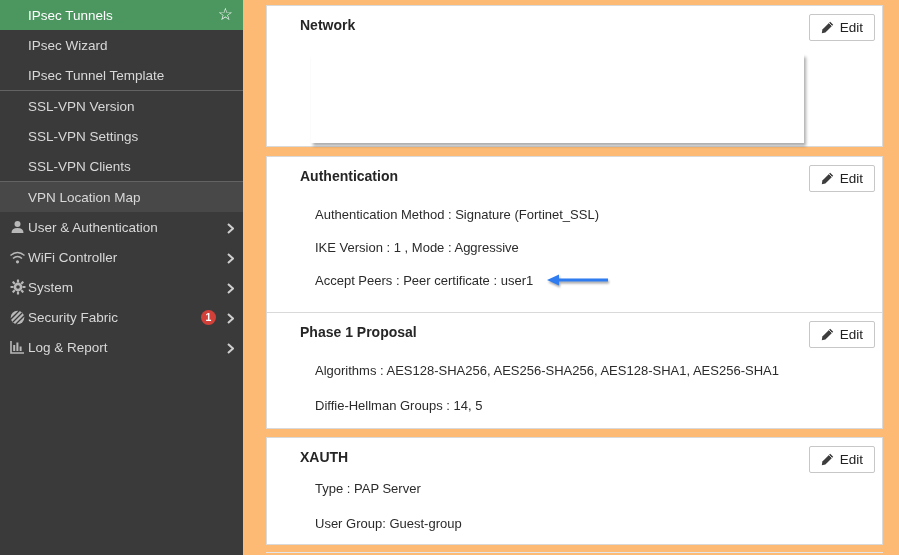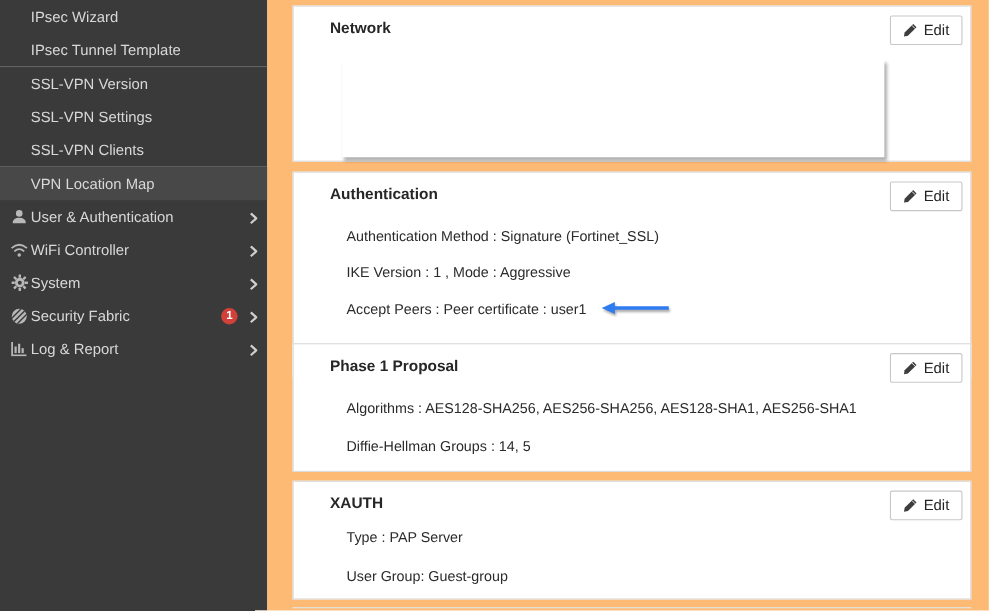--- a/index.html
+++ b/index.html
@@ -45,20 +45,24 @@
   .next-card-edge { position:absolute; left:23px; top:552px; width:617px;
     height:2px; border-top:1px solid #e2e6ea; }
 </style>
 </head>
 <body>
 
 <div class="stage">
 
   <nav class="sidebar">
 
+    <div class="nav-item sub selected">
+      <span class="lbl">IPsec Tunnels</span>
+      <span class="star">☆</span>
+    </div>
     <div class="nav-item sub">
       <span class="lbl">IPsec Wizard</span>
     </div>
     <div class="nav-item sub">
       <span class="lbl">IPsec Tunnel Template</span>
     </div>
 
     <div class="nav-divider"></div>
 
     <div class="nav-item sub">

